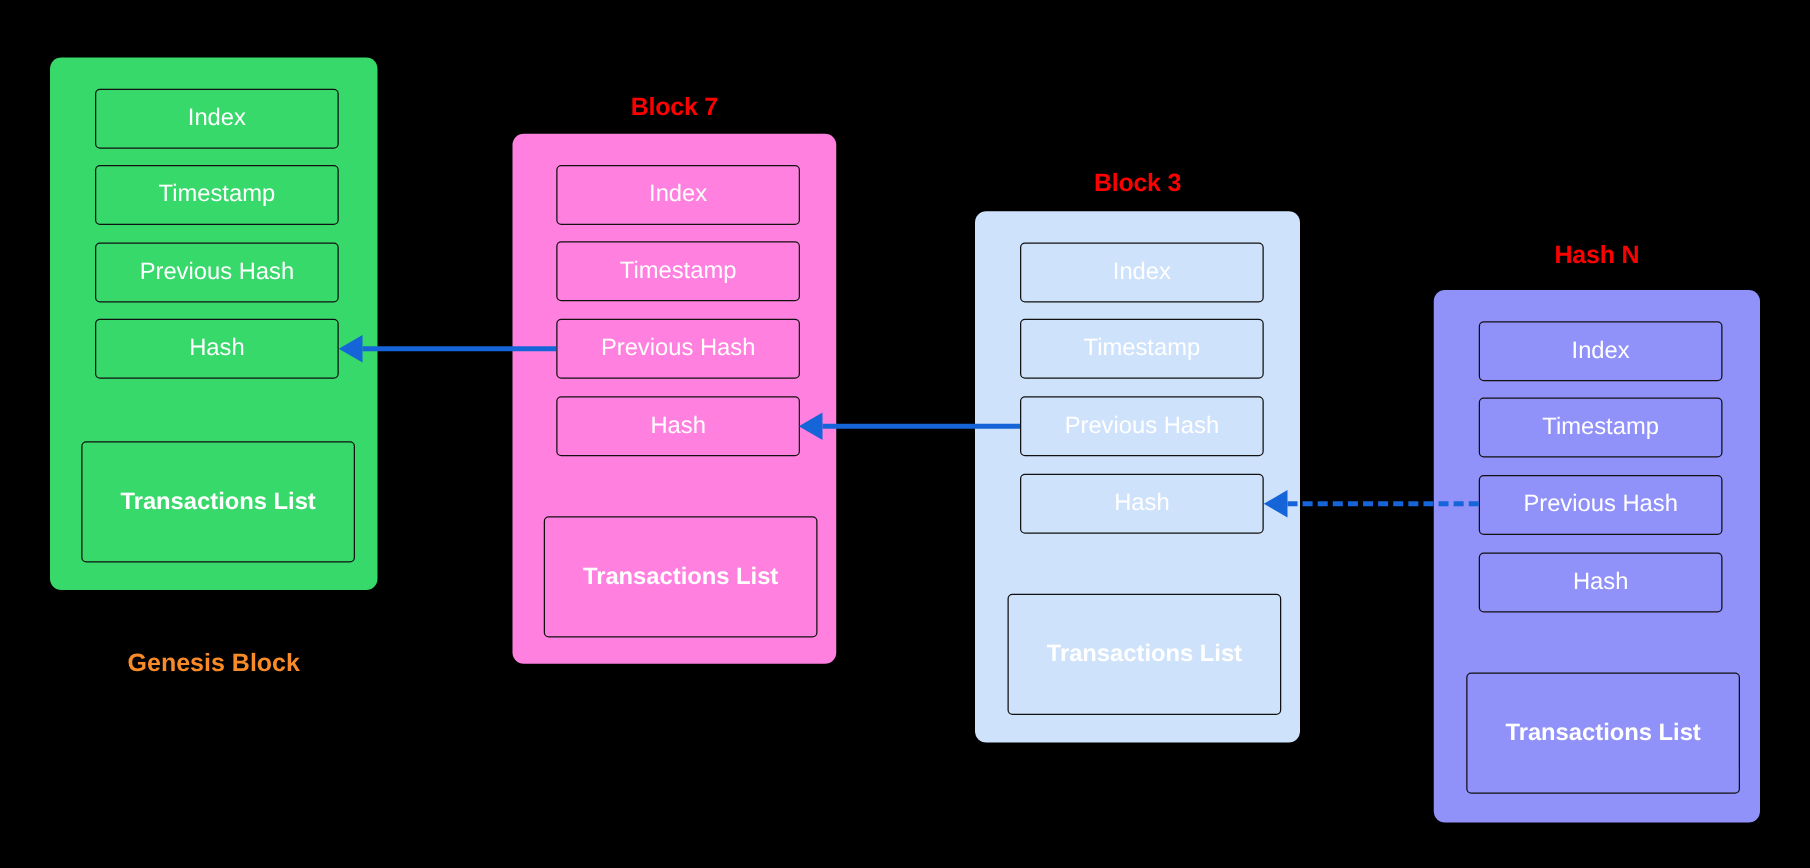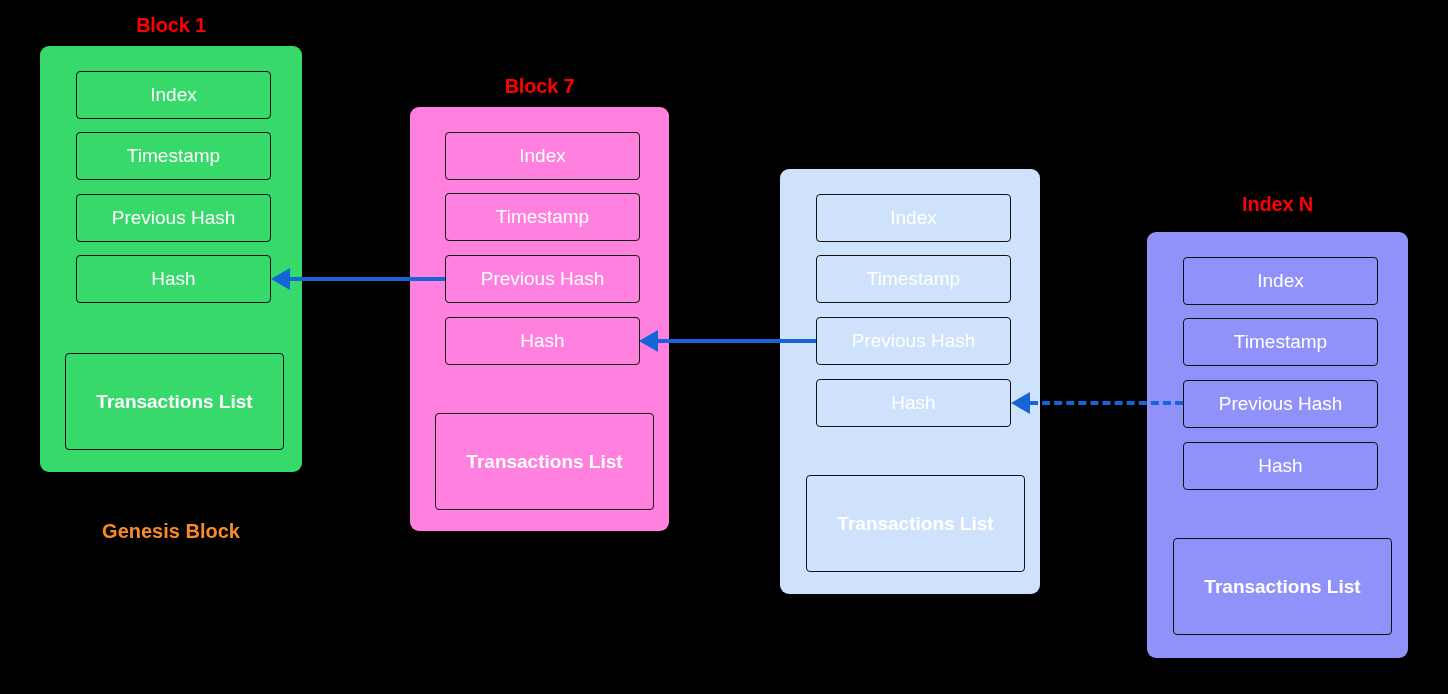--- a/index.html
+++ b/index.html
@@ -85,21 +85,20 @@
     border-top: 11px solid transparent;
     border-bottom: 11px solid transparent;
     border-right: 19px solid #1565D8;
   }
 </style>
 </head>
 <body>
 
 <div id="canvas">
 
-  <div class="block-title" style="left:40px; top:14px; width:262px;">Block 1</div>
 
   <div class="block" style="left:40px; top:46px; width:262px; height:426px; background:#36D96A;">
     <div class="field" style="left:36px; top:25px;  width:195px; height:48px;">Index</div>
     <div class="field" style="left:36px; top:86px;  width:195px; height:48px;">Timestamp</div>
     <div class="field" style="left:36px; top:148px; width:195px; height:48px;">Previous Hash</div>
     <div class="field" style="left:36px; top:209px; width:195px; height:48px;">Hash</div>
     <div class="field tx" style="left:25px; top:307px; width:219px; height:97px;">Transactions List</div>
   </div>
 
   <div class="block-caption" style="left:40px; top:520px; width:262px;">Genesis Block</div>
@@ -107,30 +106,31 @@
   <div class="block-title" style="left:410px; top:75px; width:259px;">Block 7</div>
 
   <div class="block" style="left:410px; top:107px; width:259px; height:424px; background:#FF80DF;">
     <div class="field" style="left:35px; top:25px;  width:195px; height:48px;">Index</div>
     <div class="field" style="left:35px; top:86px;  width:195px; height:48px;">Timestamp</div>
     <div class="field" style="left:35px; top:148px; width:195px; height:48px;">Previous Hash</div>
     <div class="field" style="left:35px; top:210px; width:195px; height:48px;">Hash</div>
     <div class="field tx" style="left:25px; top:306px; width:219px; height:97px;">Transactions List</div>
   </div>
 
+  <div class="block-title" style="left:780px; top:136px; width:260px;">Block 3</div>
 
   <div class="block" style="left:780px; top:169px; width:260px; height:425px; background:#CFE2FB;">
     <div class="field" style="left:36px; top:25px;  width:195px; height:48px;">Index</div>
     <div class="field" style="left:36px; top:86px;  width:195px; height:48px;">Timestamp</div>
     <div class="field" style="left:36px; top:148px; width:195px; height:48px;">Previous Hash</div>
     <div class="field" style="left:36px; top:210px; width:195px; height:48px;">Hash</div>
     <div class="field tx" style="left:26px; top:306px; width:219px; height:97px;">Transactions List</div>
   </div>
 
-  <div class="block-title" style="left:1147px; top:193px; width:261px;">Index N</div>
+  <div class="block-title" style="left:1147px; top:193px; width:261px;">Hash N</div>
 
   <div class="block" style="left:1147px; top:232px; width:261px; height:426px; background:#9191FA;">
     <div class="field" style="left:36px; top:25px;  width:195px; height:48px;">Index</div>
     <div class="field" style="left:36px; top:86px;  width:195px; height:48px;">Timestamp</div>
     <div class="field" style="left:36px; top:148px; width:195px; height:48px;">Previous Hash</div>
     <div class="field" style="left:36px; top:210px; width:195px; height:48px;">Hash</div>
     <div class="field tx" style="left:26px; top:306px; width:219px; height:97px;">Transactions List</div>
   </div>
 
   <div class="arrow-line" style="left:290px; top:277px; width:155px;"></div>

